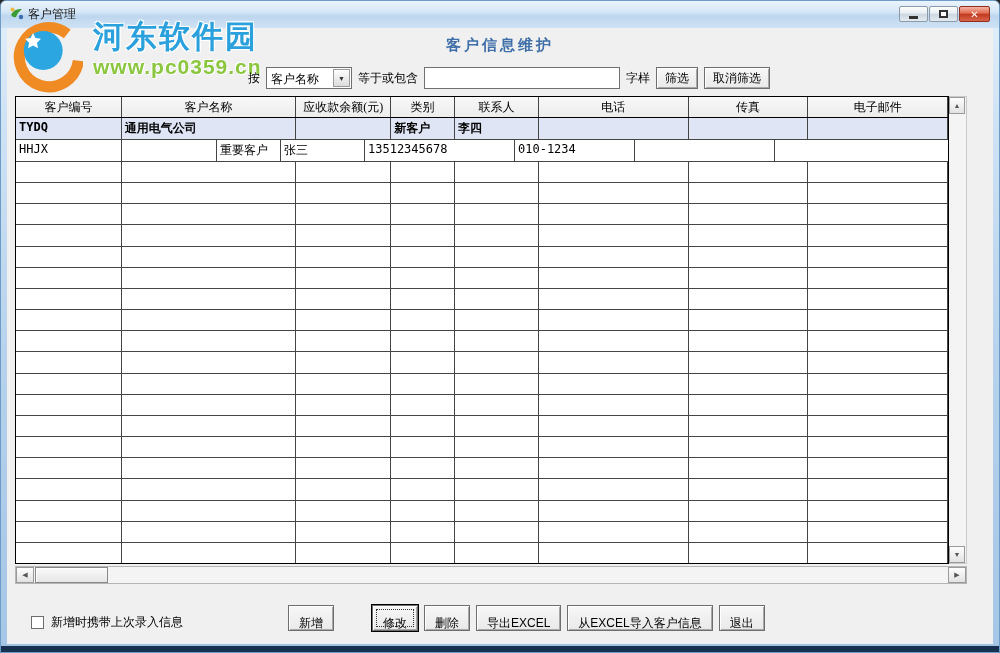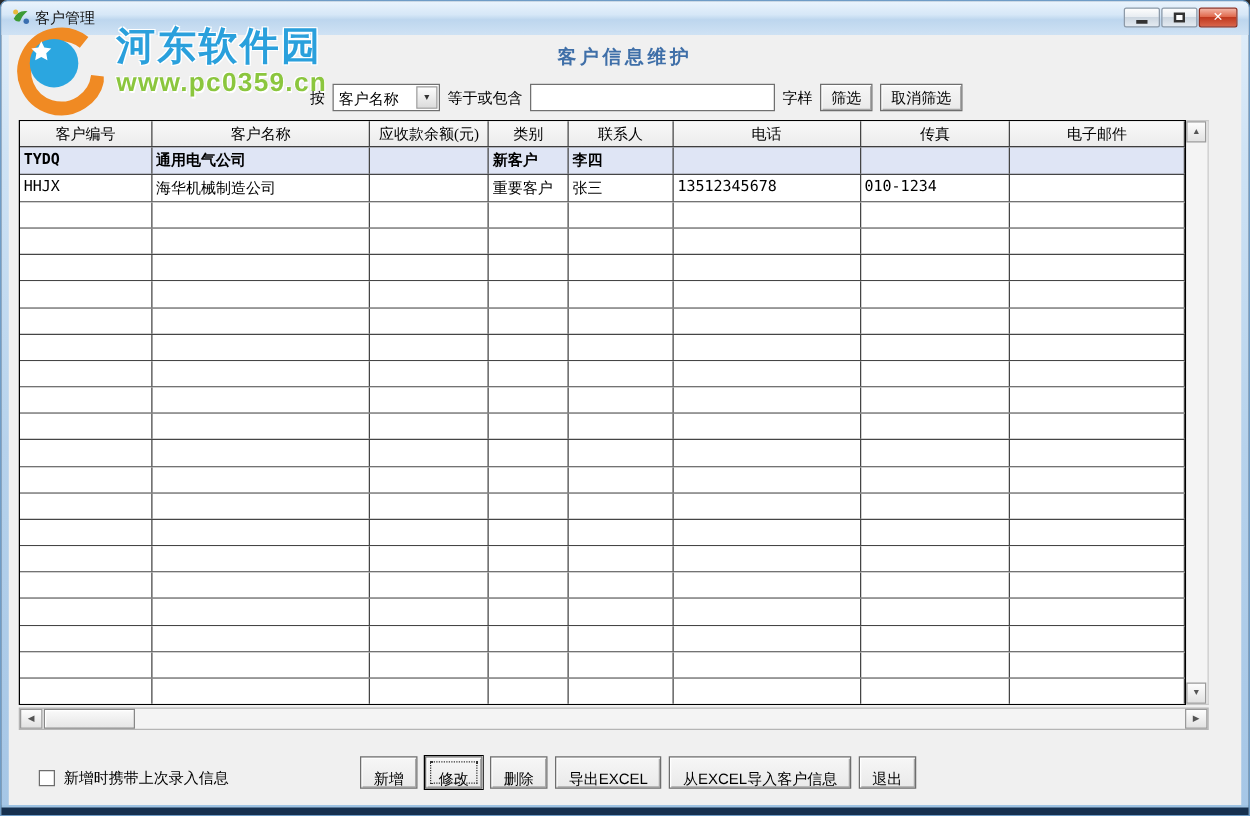--- a/index.html
+++ b/index.html
@@ -86,21 +86,21 @@
   .hthumb { position:absolute; left:19px; top:0; width:73px; height:16px;
     background:linear-gradient(#fafafa,#e6e6e6); border:1px solid #888;
     box-shadow:inset 1px 1px 0 #fff; cursor:pointer; }
 
   
   .footer-check { position:absolute; left:24px; top:586px; display:flex; align-items:center; gap:7px; }
   .checkbox { width:13px; height:13px; background:#fff; border:1px solid #6d6d6d; cursor:pointer; }
   .footer-buttons { position:absolute; left:281px; top:577px; display:flex; gap:6px; }
   .footer-buttons .btn { height:26px; padding:9px 10px; }
   .btn.focused { box-shadow:0 0 0 1px #000, inset 1px 1px 0 #fff, inset -1px -1px 0 #a8a8a8;
-    outline:1px dotted #333; outline-offset:-5px; }
+    outline:1px dotted #333; outline-offset:-5px;margin-left:32px; }
 </style>
 </head>
 <body>
 
 <div class="window">
 
   <div class="titlebar">
     <svg class="app-icon" viewBox="0 0 15 15">
       <path d="M2 9 Q5 2 13 3 Q9 6 7 11 Q4 12 2 9 Z" fill="#3d9b35"></path>
       <circle cx="3.5" cy="3.5" r="2" fill="#e8b93c"></circle>
@@ -167,21 +167,20 @@
               <div class="g-cell" style="width: 175px;">通用电气公司</div>
               <div class="g-cell" style="width: 95px;"></div>
               <div class="g-cell" style="width: 64px;">新客户</div>
               <div class="g-cell" style="width: 84px;">李四</div>
               <div class="g-cell" style="width: 150px;"></div>
               <div class="g-cell" style="width: 120px;"></div>
               <div class="g-cell" style="width: 140px;"></div>
             </div>
             <div class="g-row">
               <div class="g-cell" style="width: 106px;">HHJX</div>
-              <div class="g-cell" style="width: 175px;">海华机械制造公司</div>
               <div class="g-cell" style="width: 95px;"></div>
               <div class="g-cell" style="width: 64px;">重要客户</div>
               <div class="g-cell" style="width: 84px;">张三</div>
               <div class="g-cell" style="width: 150px;">13512345678</div>
               <div class="g-cell" style="width: 120px;">010-1234</div>
               <div class="g-cell" style="width: 140px;"></div>
             </div>
             <div class="g-row">
               <div class="g-cell" style="width: 106px;"></div>
               <div class="g-cell" style="width: 175px;"></div>

